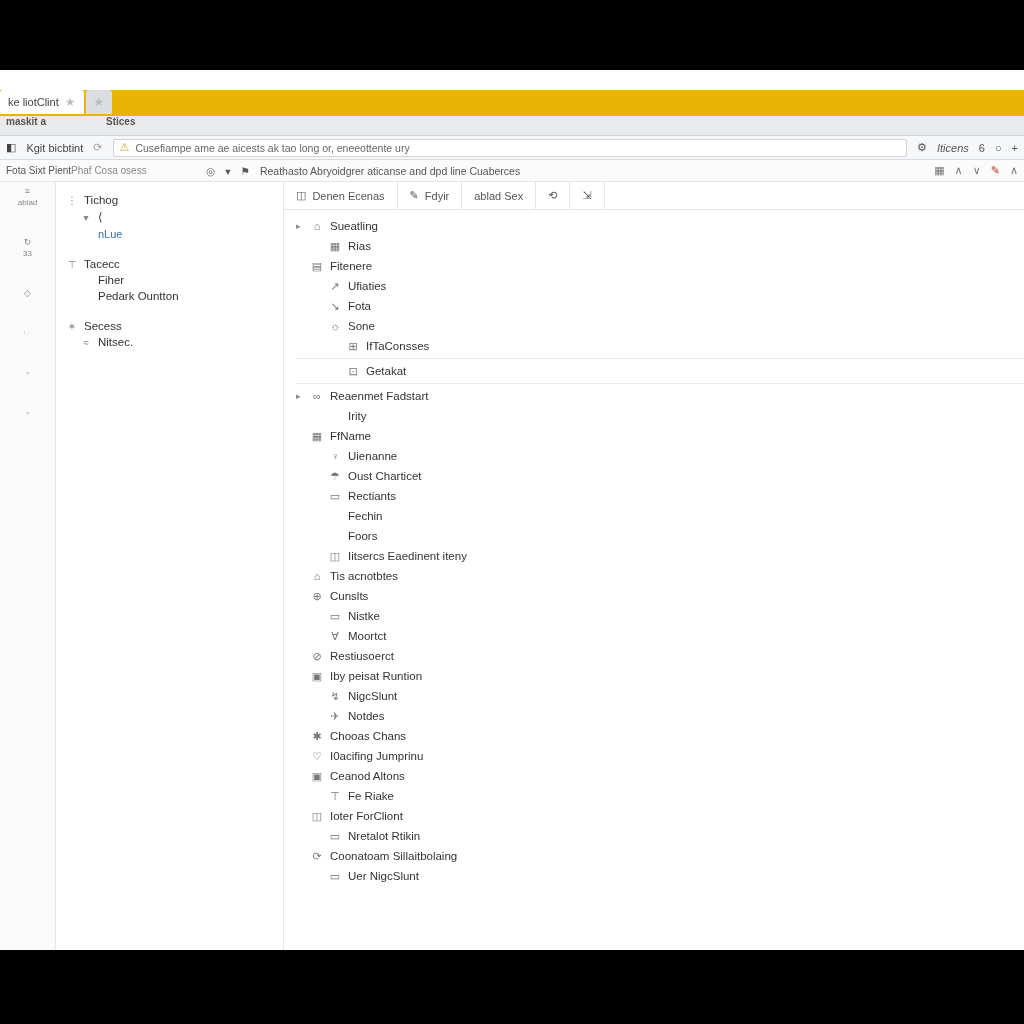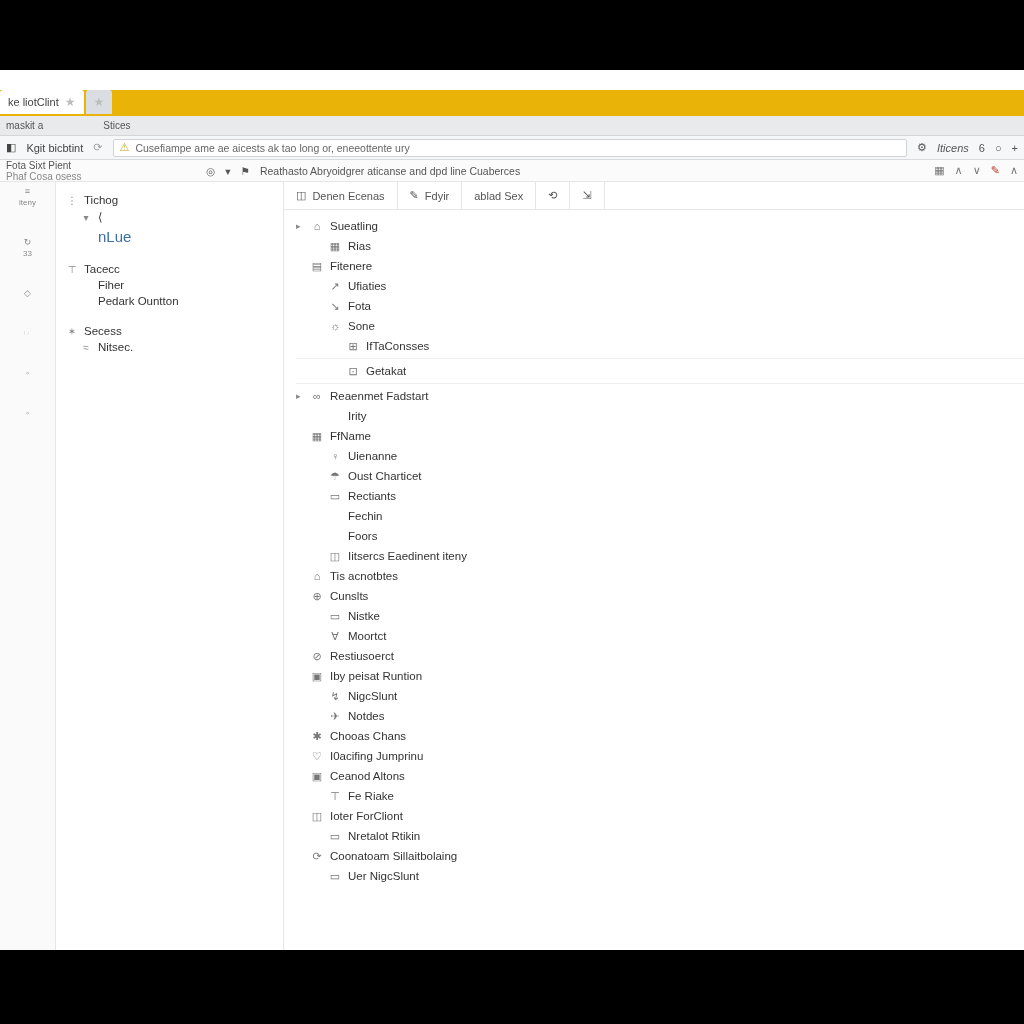--- a/index.html
+++ b/index.html
@@ -2,36 +2,36 @@
 <html><head>
 <meta charset="utf-8">
 <style>
 * { margin: 0; padding: 0; box-sizing: border-box; font-family: "Segoe UI", Arial, sans-serif; }
 html, body { width: 1024px; height: 1024px; background: #000; overflow: hidden; }
 .viewport { position: absolute; top: 70px; left: 0; width: 1024px; height: 880px; background: #fff; display: flex; flex-direction: column; }
 .tabstrip { height: 26px; background: #eab308; display: flex; align-items: flex-start; padding-left: 0; margin-top: 20px; }
 .tab { background: #fff; border-top-left-radius: 3px; border-top-right-radius: 3px; height: 24px; display: flex; align-items: center; padding: 0 8px; font-size: 11px; color: #444; margin-right: 2px; gap: 6px; }
 .tab.inactive { background: #dadee2; }
 .star { color: #bdbdbd; font-size: 12px; }
-.subbar { height: 20px; background: #e8eaec; border-bottom: 1px solid #d4d6d8; display: flex; align-items: center; font-size: 10px; color: #555; padding-left: 6px; gap: 60px; }
+.subbar { height: 20px; background: #e8eaec; border-bottom: 1px solid #d4d6d8; display: flex; align-items: flex-start; font-size: 10px; color: #555; padding-left: 6px; gap: 60px; font-weight: bold; }
 .toolbar { height: 24px; background: #f6f7f8; border-bottom: 1px solid #d8dadd; display: flex; align-items: center; font-size: 11px; color: #444; padding: 0 6px; gap: 10px; }
 .addrbox { flex: 1; background: #fff; border: 1px solid #d0d2d5; border-radius: 2px; height: 18px; display: flex; align-items: center; padding: 0 6px; gap: 6px; color: #666; font-size: 10.5px; }
 .warn { color: #c9a227; font-size: 11px; }
 .right-tools { display: flex; align-items: center; gap: 10px; font-size: 11px; color: #555; }
 .infobar { height: 22px; background: #fbfbfb; border-bottom: 1px solid #e4e6e8; display: flex; align-items: center; font-size: 10.5px; color: #555; padding: 0 6px; }
-.info-left { width: 200px; display: flex; flex-direction: column; font-size: 10px; line-height: 11px; }
+.info-left { width: 200px; display: flex; flex-direction: row; font-size: 10px; line-height: 11px; }
 .info-mid { display: flex; align-items: center; gap: 10px; }
 .info-right { margin-left: auto; display: flex; gap: 10px; font-size: 11px; color: #777; }
 .body { flex: 1; display: flex; overflow: hidden; }
 .rail { width: 56px; border-right: 1px solid #e4e6e8; background: #fafafa; display: flex; flex-direction: column; align-items: center; padding-top: 4px; gap: 30px; font-size: 9px; color: #888; }
 .rail-item { display: flex; flex-direction: column; align-items: center; gap: 2px; cursor: pointer; }
 .sidebar { width: 228px; border-right: 1px solid #e4e6e8; padding: 10px 10px; font-size: 11.5px; color: #333; overflow: hidden; }
 .sb-group { margin-bottom: 14px; }
 .sb-row { display: flex; align-items: center; gap: 6px; padding: 2px 0; cursor: pointer; color: #333; }
-.sb-row.sub { padding-left: 14px; font-size: 15px; color: #3a6ea5; }
+.sb-row.sub { padding-left: 14px; font-size: 11px; color: #3a6ea5; }
 .sb-row.child { padding-left: 14px; }
 .sb-ico { width: 12px; text-align: center; color: #888; font-size: 10px; }
 .main { flex: 1; display: flex; flex-direction: column; overflow: hidden; }
 .filterbar { height: 28px; border-bottom: 1px solid #e4e6e8; display: flex; align-items: stretch; font-size: 11px; }
 .fcell { display: flex; align-items: center; gap: 6px; padding: 0 12px; border-right: 1px solid #e4e6e8; color: #555; cursor: pointer; }
 .fcell.active { background: #fff; }
 .tree { flex: 1; overflow: auto; padding: 6px 0 20px 0; font-size: 11.5px; color: #333; }
 .node { display: flex; align-items: center; gap: 6px; height: 20px; padding-left: 12px; cursor: pointer; }
 .node .tw { width: 8px; color: #888; font-size: 9px; }
 .node .ico { width: 14px; text-align: center; color: #777; font-size: 11px; }
@@ -94,21 +94,21 @@
       <span>∨</span>
       <span class="red">✎</span>
       <span>∧</span>
     </div>
   </div>
 
   <div class="body">
     <div class="rail" id="rail">
         <div class="rail-item">
           <span>≡</span>
-          <span style="font-size:8px">iteny</span>
+          <span style="font-size:8px">ablad</span>
         </div>
         <div class="rail-item">
           <span>↻</span>
           <span style="font-size:8px">33</span>
         </div>
         <div class="rail-item">
           <span>◇</span>
         </div>
         <div class="rail-item">
           <span>☞</span>

